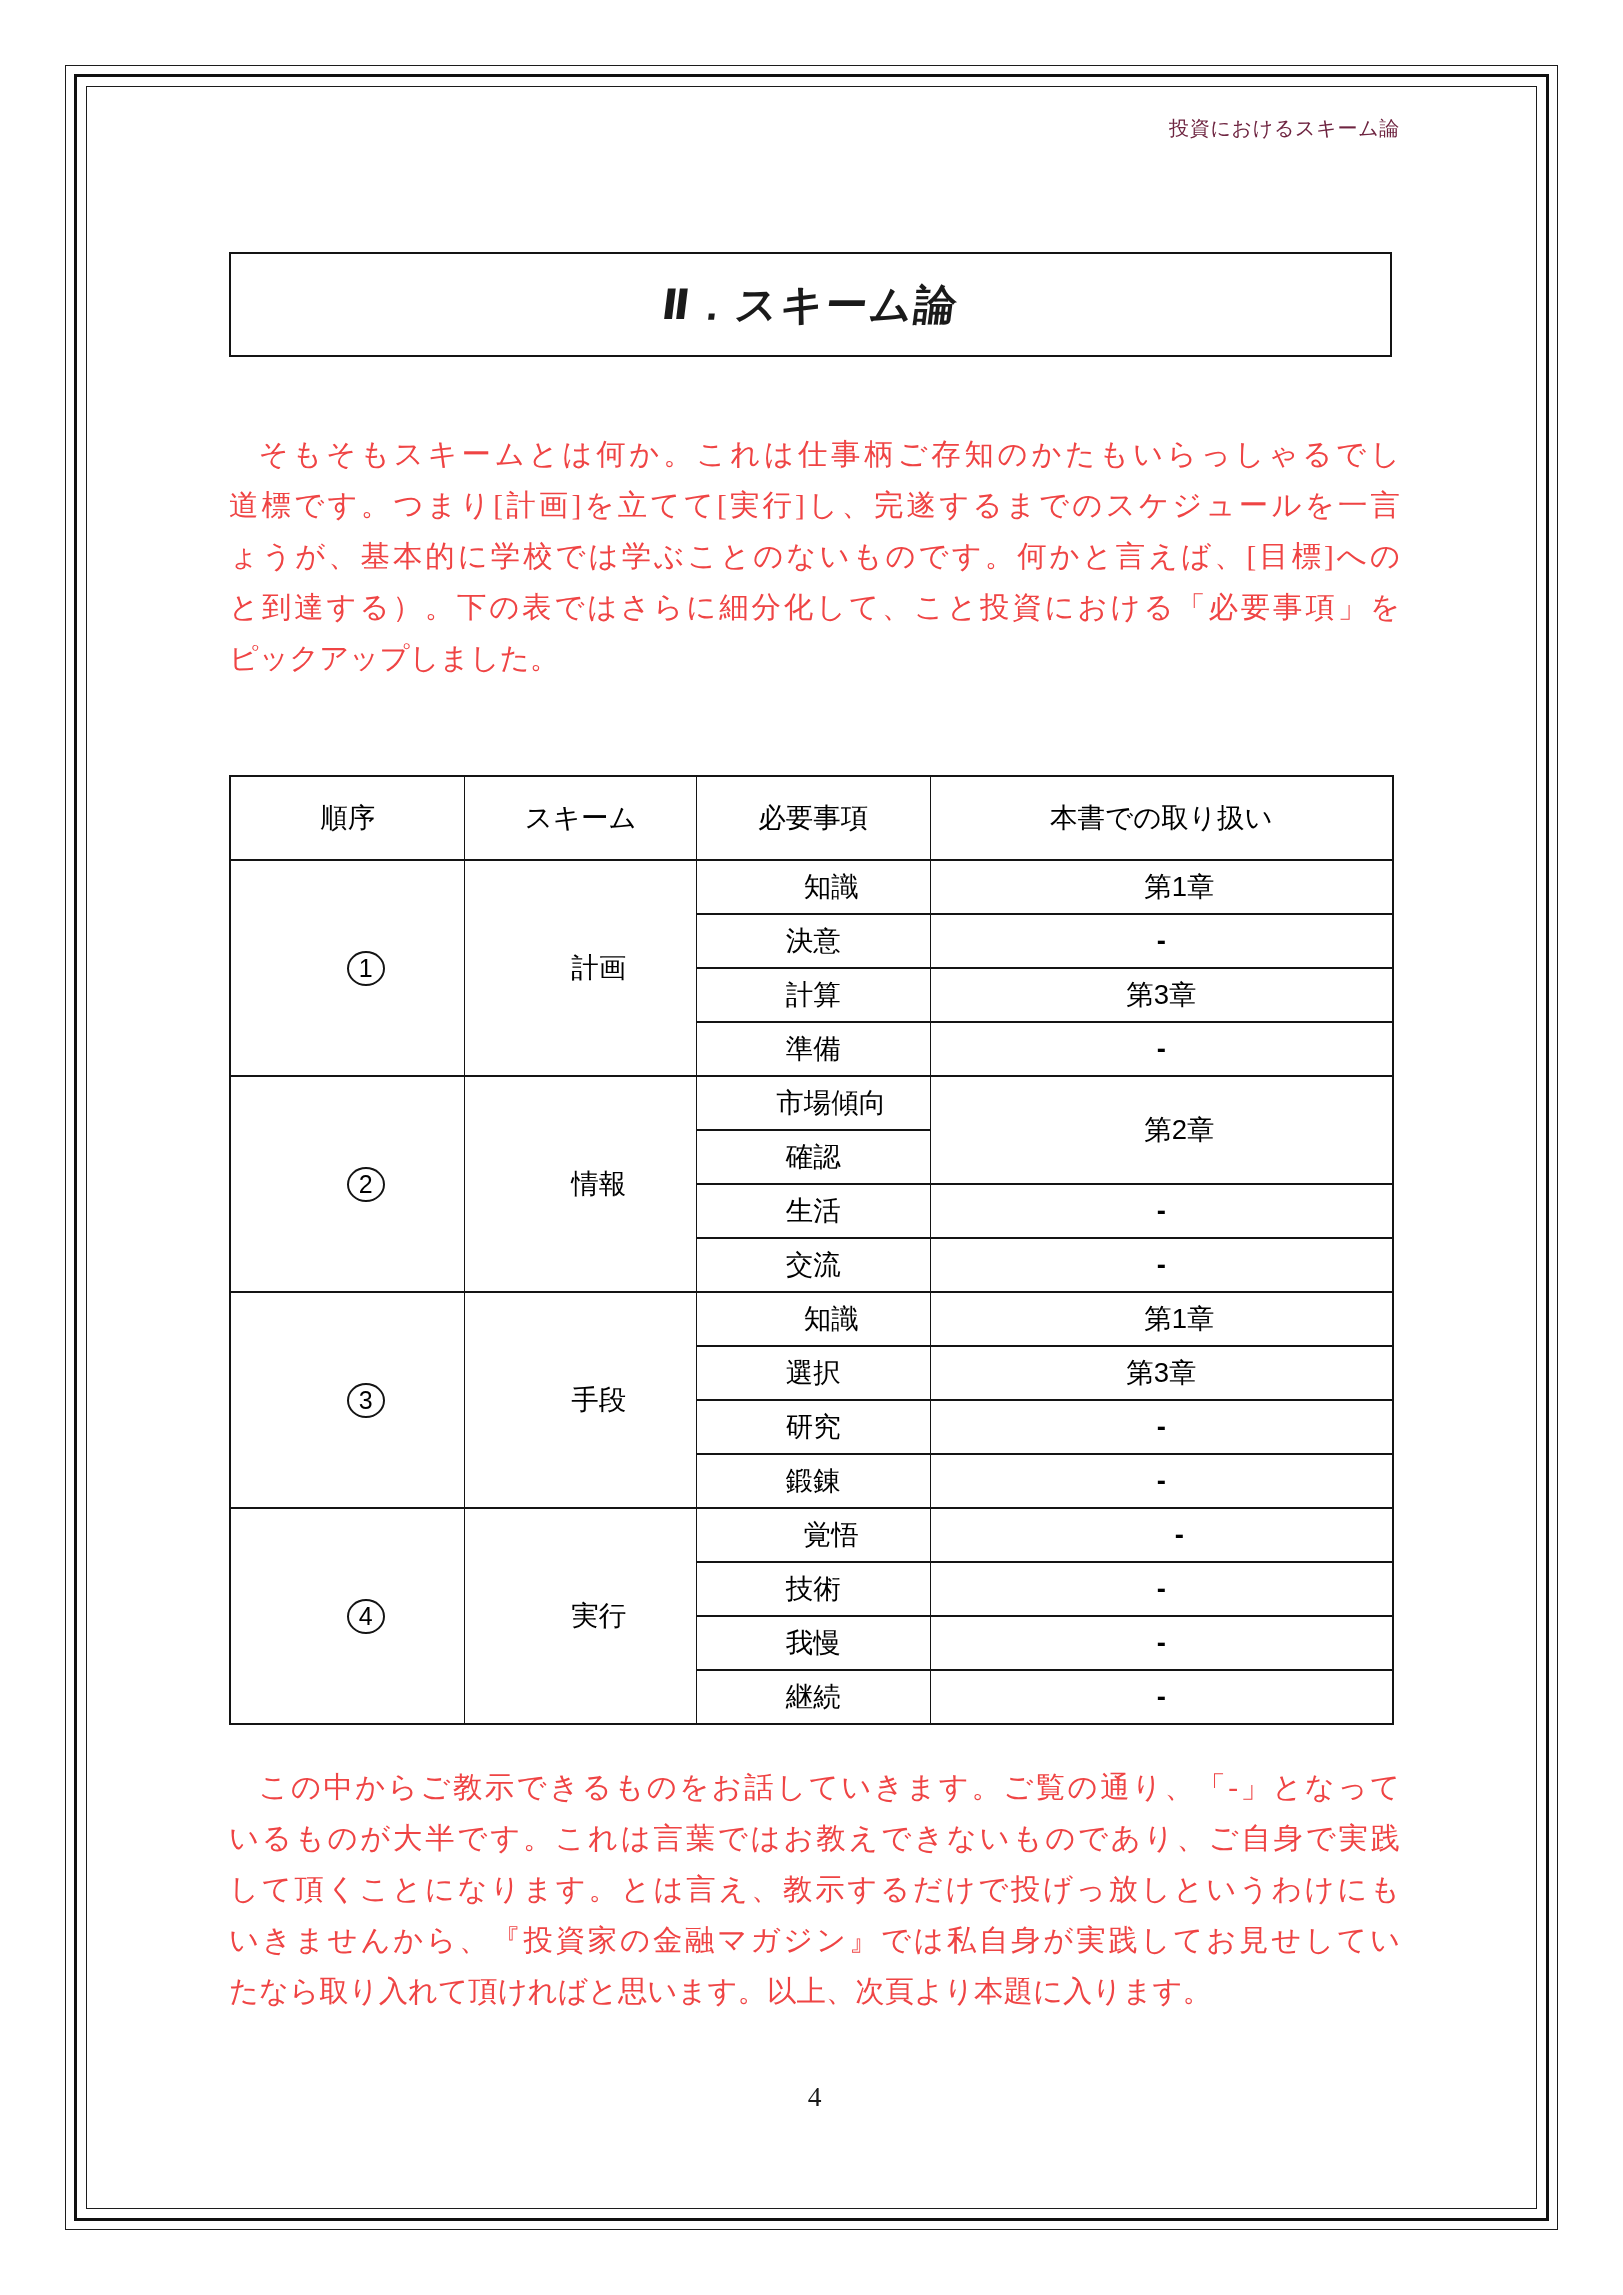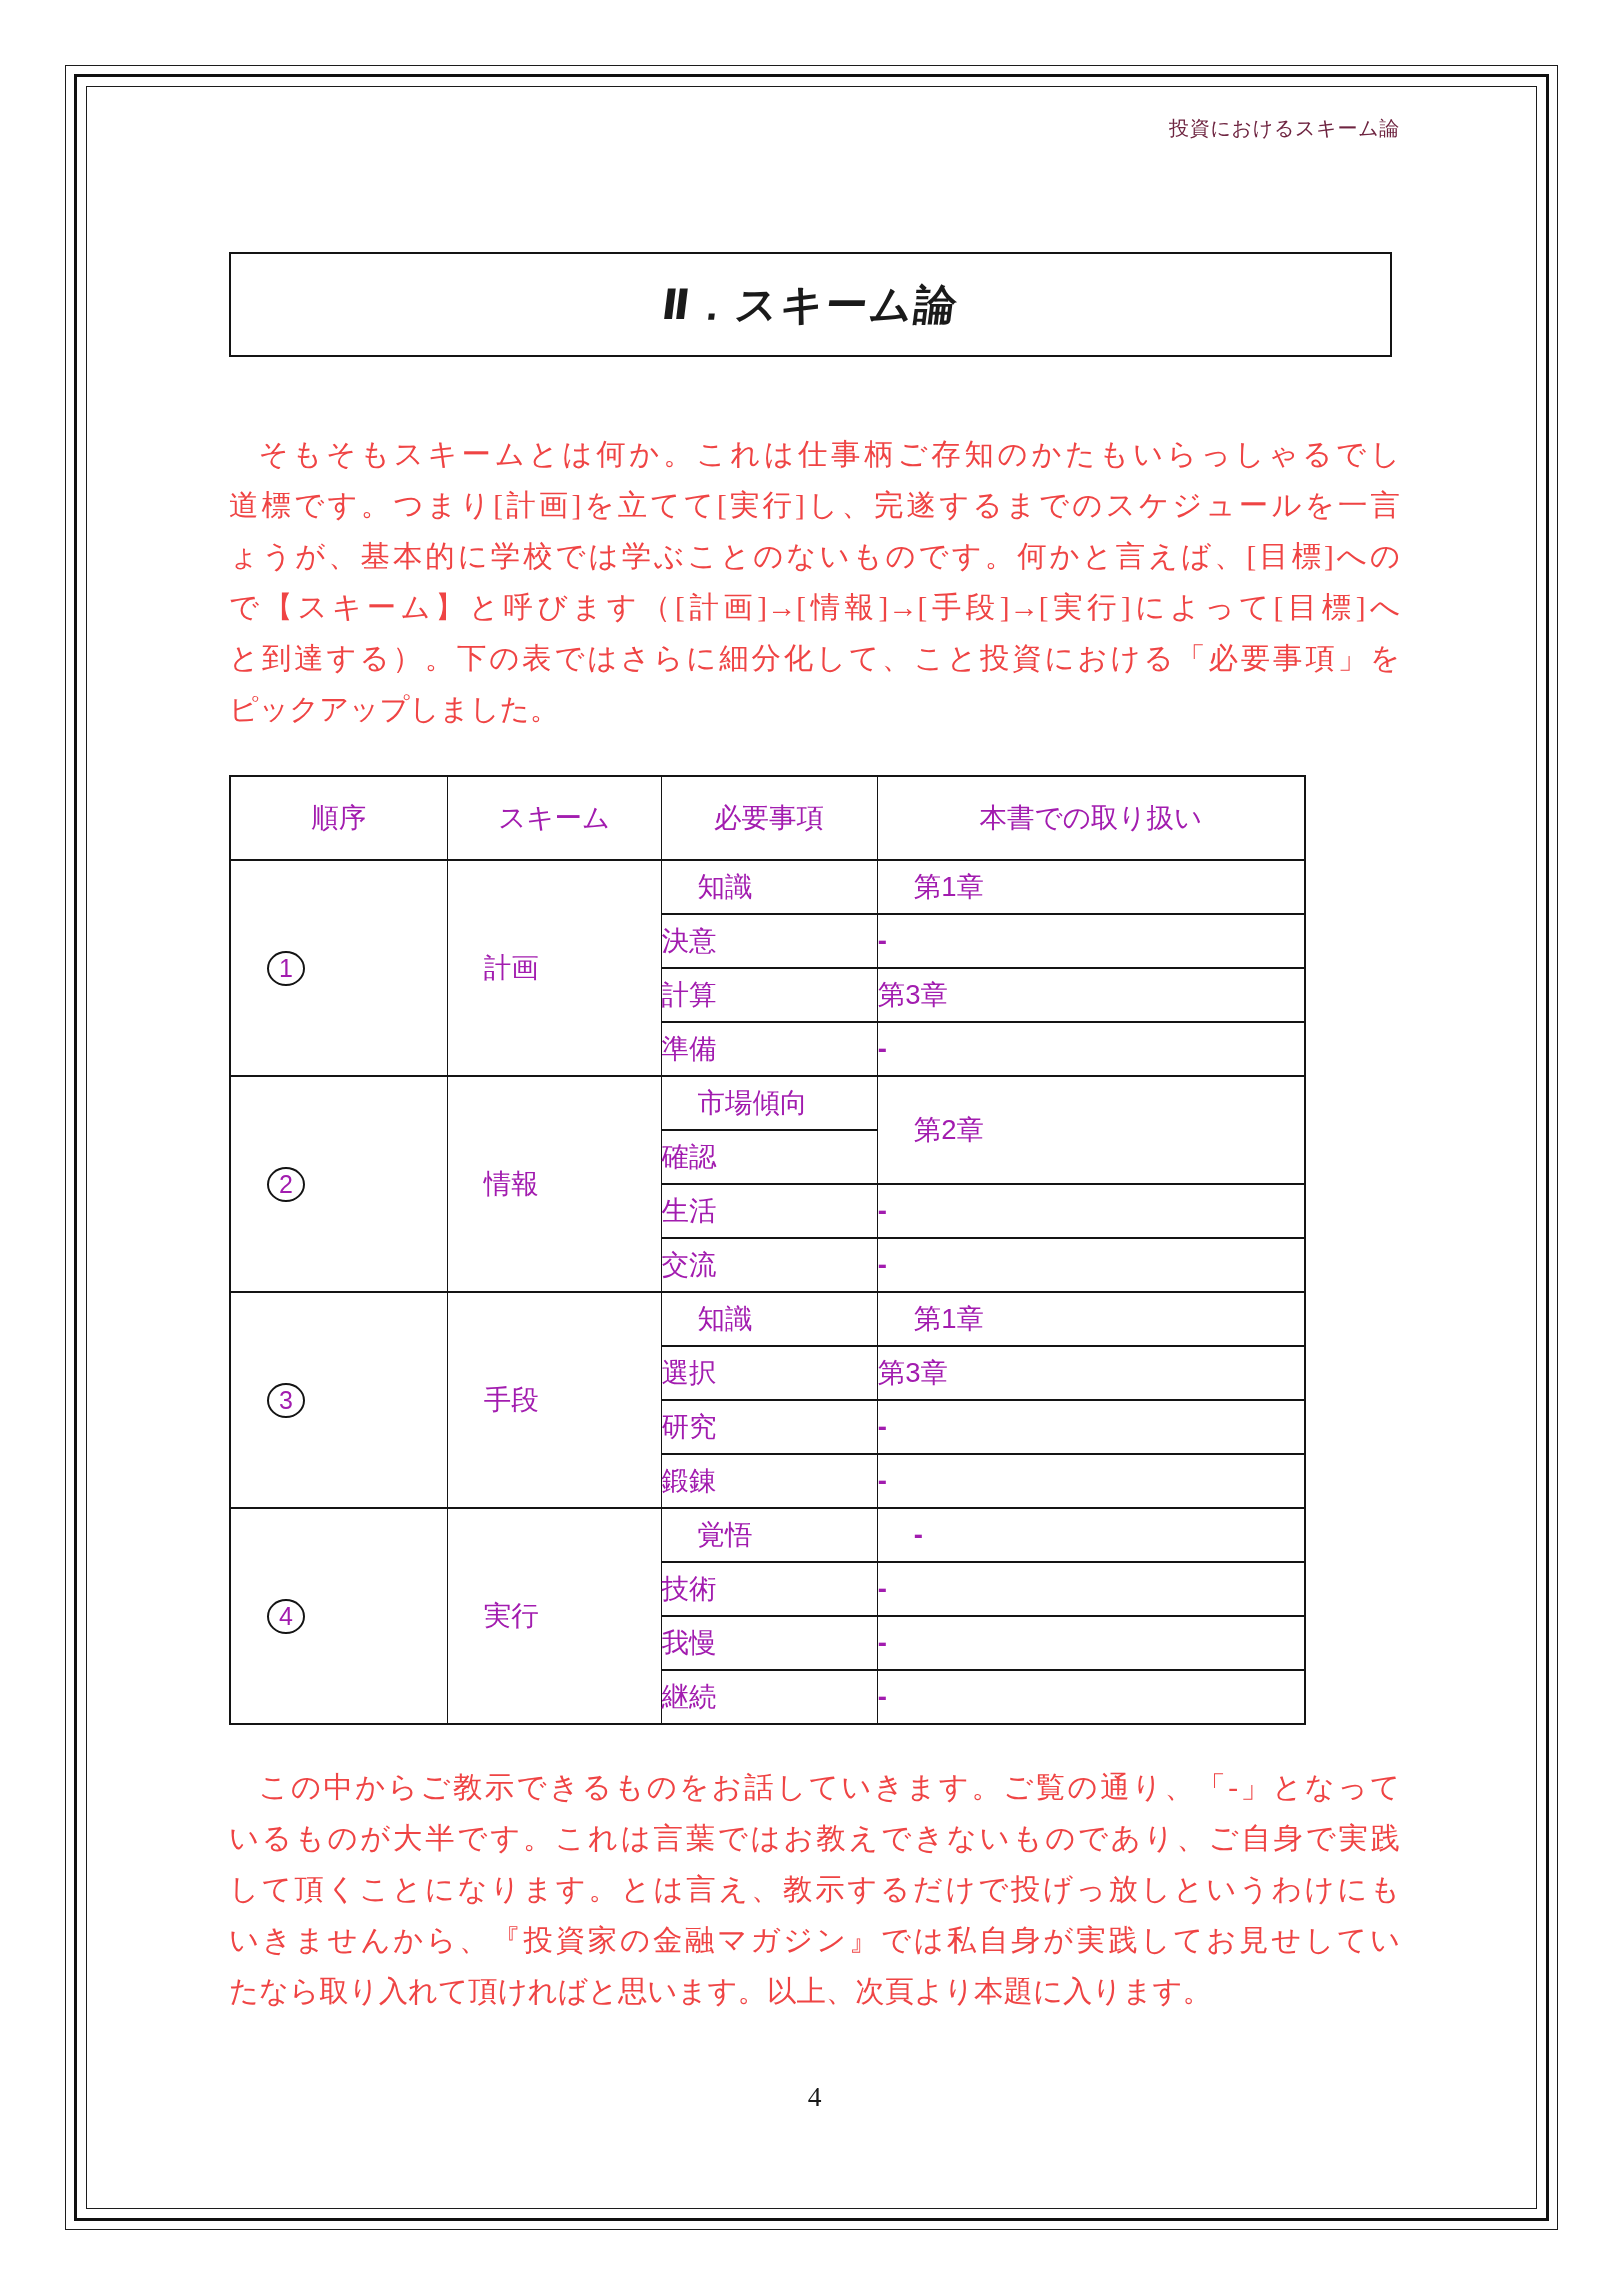--- a/index.html
+++ b/index.html
@@ -56,27 +56,28 @@
   }
   .para1 { top: 429px; }
   .para2 { top: 1762px; }
   .line { text-align: justify; text-align-last: justify; white-space: normal; }
   .line.indent { text-indent: 29.4px; }
   .line.last { text-align: left; text-align-last: left; }
 
   table.scheme-table {
     position: absolute;
     left: 229px; top: 775px;
-    width: 1077px;
+    width: 1165px;
     border-collapse: collapse;
     table-layout: fixed;
     font-family: "Liberation Sans", "DejaVu Sans", sans-serif;
     font-size: 27.5px;
     font-weight: 500;
-    color: #a21caf;
+    text-align: center;
+    color: #000000;
     border: 2.6px solid #141414;
   }
   .scheme-table th, .scheme-table td {
     border-left: 1.3px solid #141414;
     border-right: 1.3px solid #141414;
     padding: 0;
     vertical-align: middle;
   }
   .scheme-table th {
     height: 82px;
@@ -122,21 +123,20 @@
   <div class="running-header" style="color: rgb(110, 36, 64);">投資におけるスキーム論</div>
 
   <div class="title-box">
     <span class="title-text">Ⅱ．スキーム論</span>
   </div>
 
   <div class="para para1">
     <div class="line indent">そもそもスキームとは何か。これは仕事柄ご存知のかたもいらっしゃるでし</div>
     <div class="line">道標です。つまり[計画]を立てて[実行]し、完遂するまでのスケジュールを一言</div>
     <div class="line">ょうが、基本的に学校では学ぶことのないものです。何かと言えば、[目標]への</div>
-    <div class="line">で【スキーム】と呼びます（[計画]→[情報]→[手段]→[実行]によって[目標]へ</div>
     <div class="line">と到達する）。下の表ではさらに細分化して、こと投資における「必要事項」を</div>
     <div class="line last">ピックアップしました。</div>
   </div>
 
   <table class="scheme-table">
     <colgroup>
       <col style="width:20.2%">
       <col style="width:19.9%">
       <col style="width:20.1%">
       <col style="width:39.8%">

